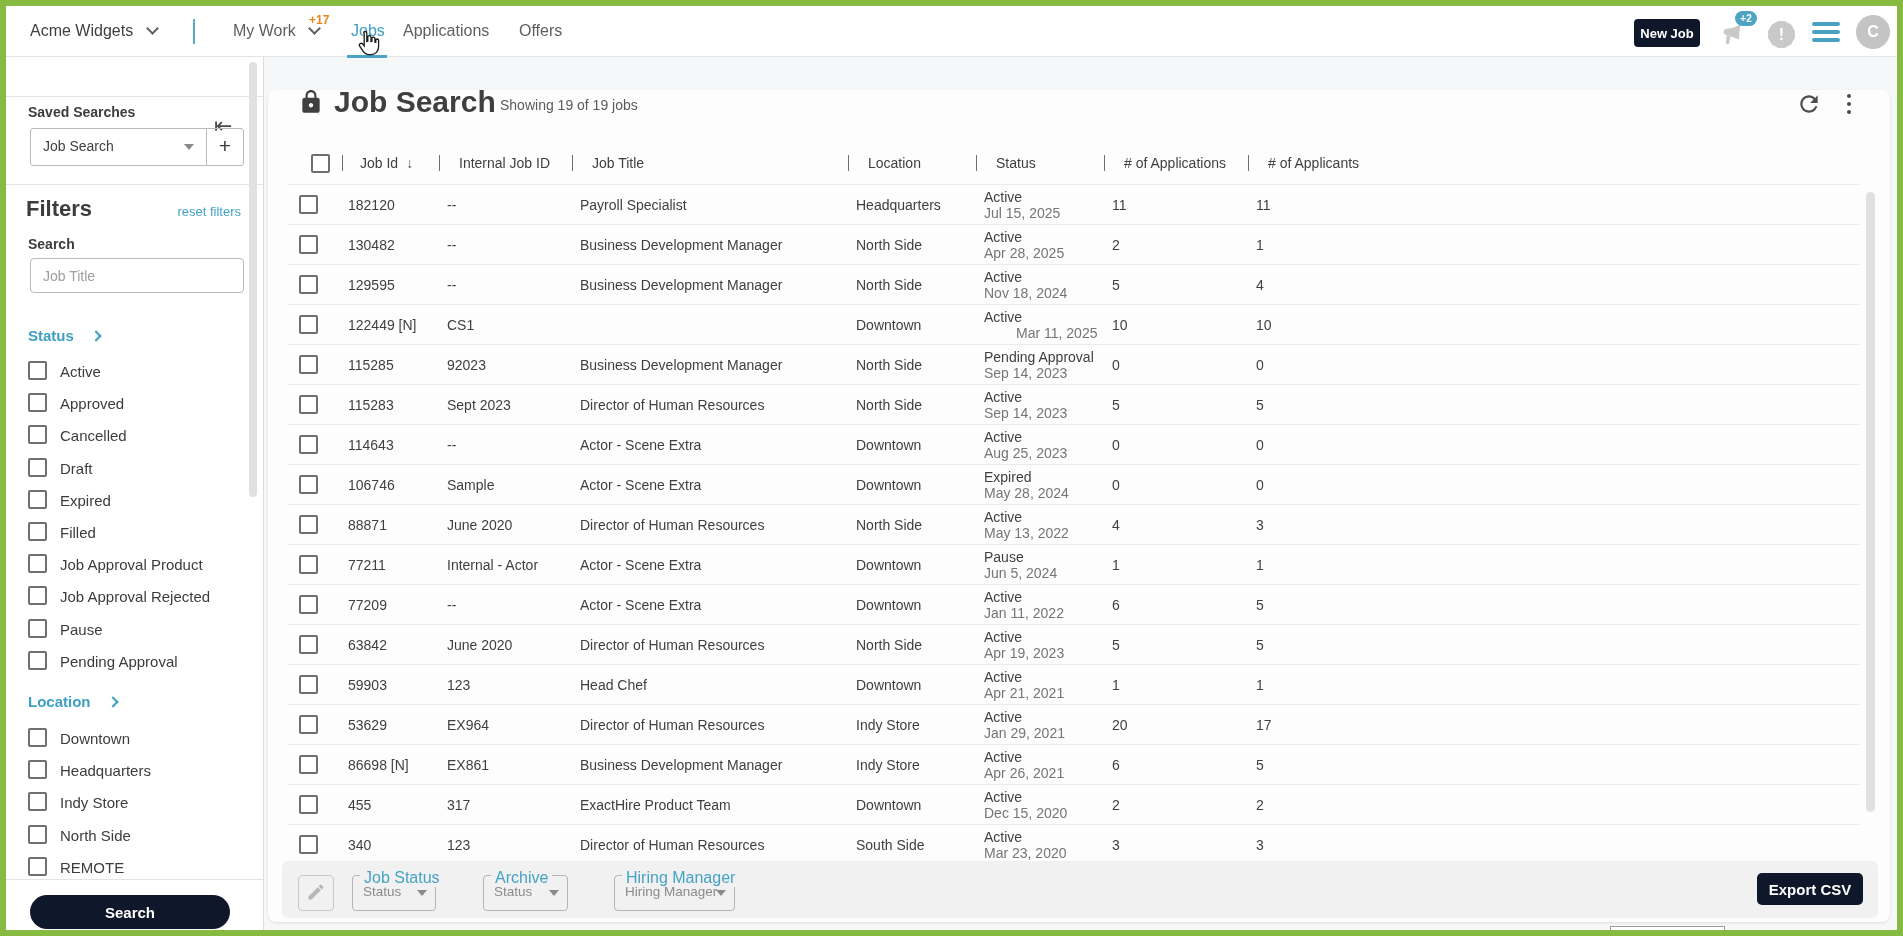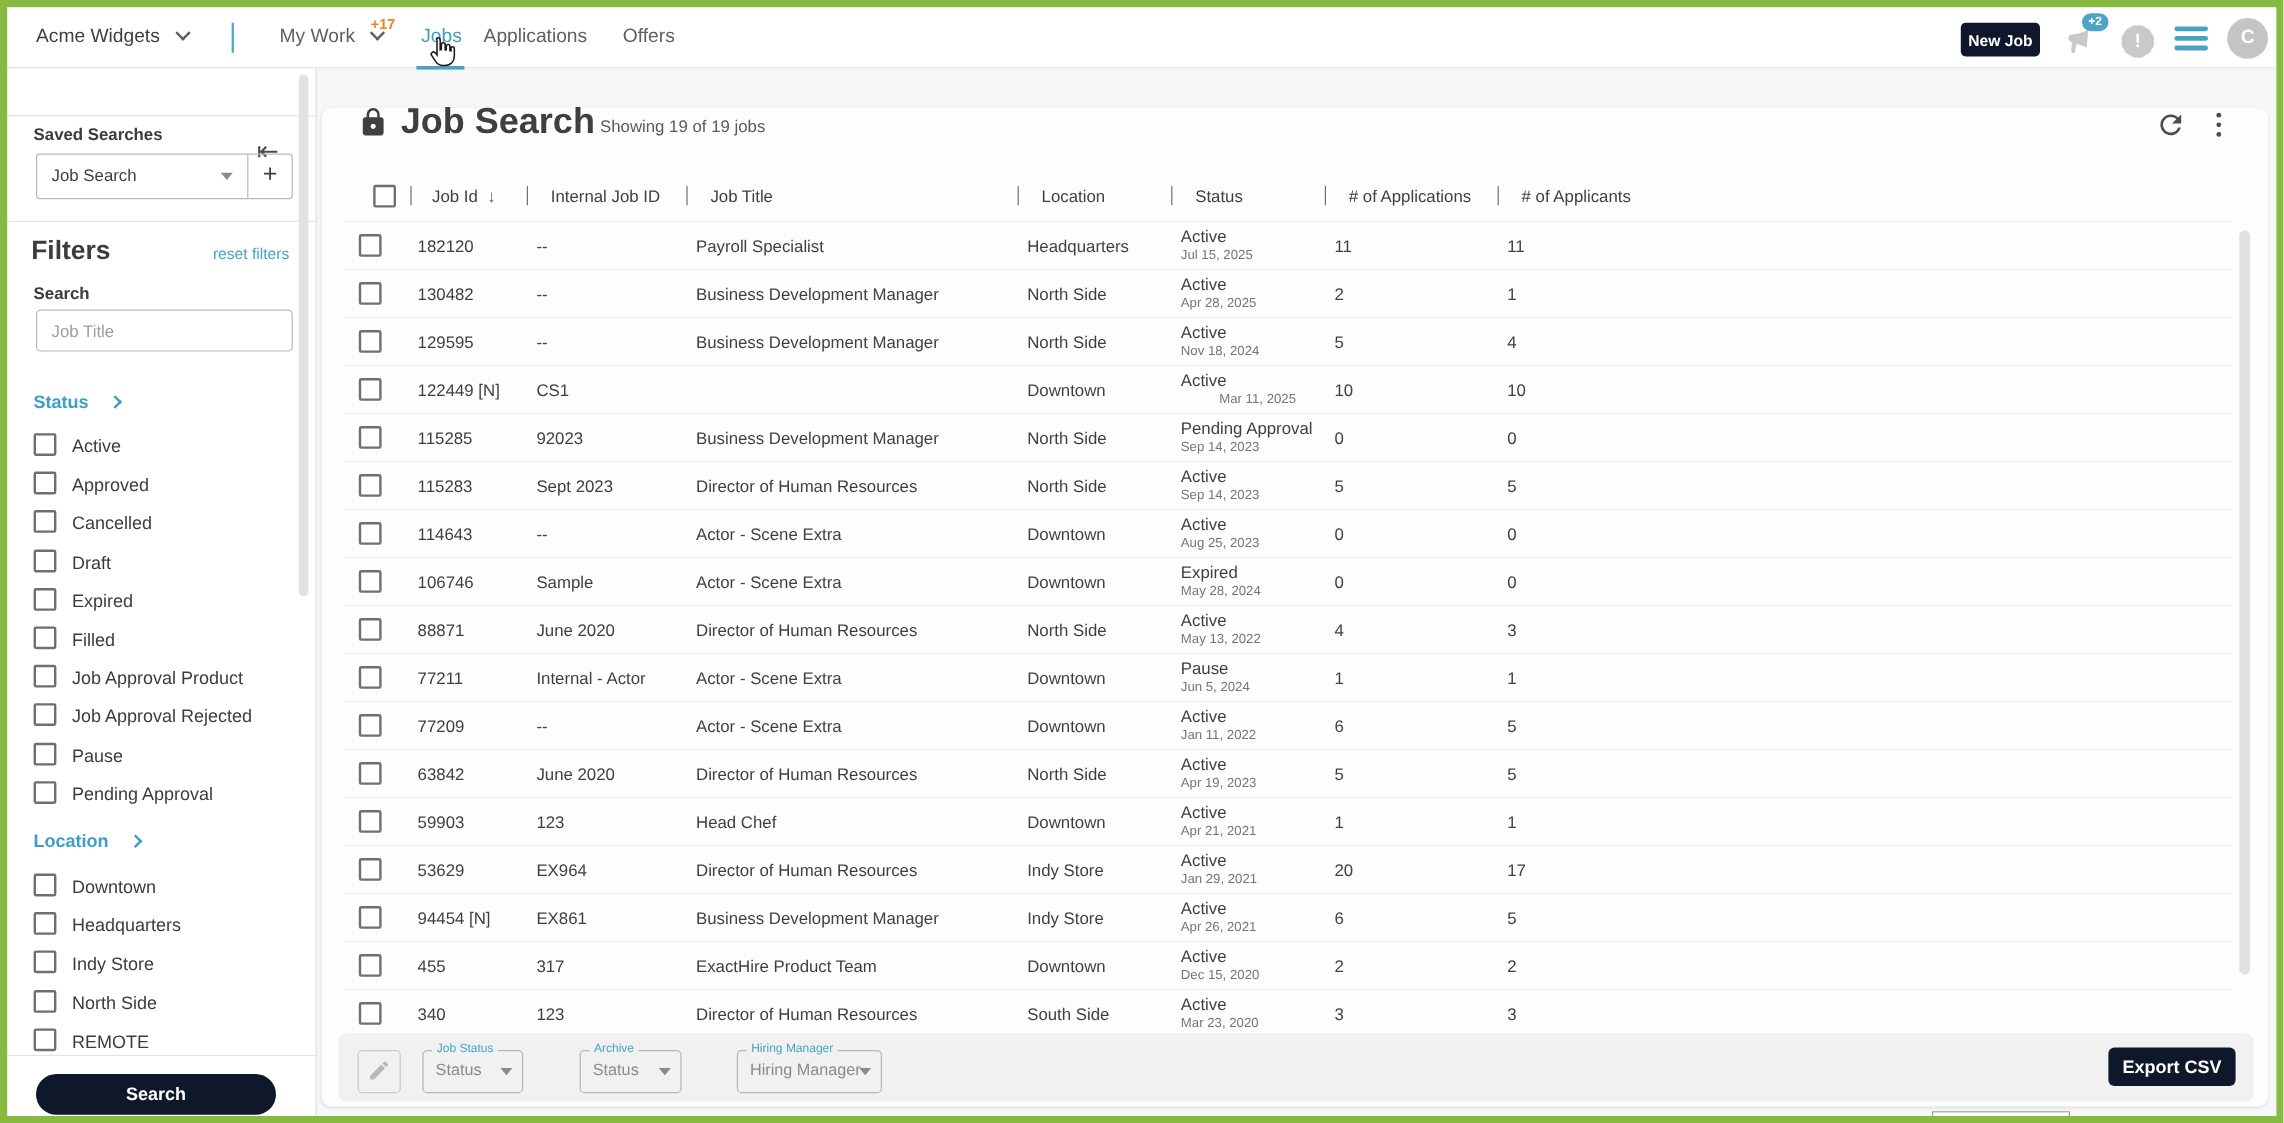--- a/index.html
+++ b/index.html
@@ -73,28 +73,28 @@
   #thead{position:absolute;left:12px;top:142px;width:1850px;height:42px;z-index:2;}
   .th{position:absolute;top:0;height:42px;line-height:42px;font-size:14px;color:#3f3f3f;cursor:pointer;white-space:nowrap;}
   .th-sep{position:absolute;top:13px;width:1px;height:16px;background:#6f6f6f;}
   .sort-arrow{color:#5a5a5a;margin-left:8px;font-size:14px;}
   .hd-cb{position:absolute;left:299px;top:12px;width:15px;height:15px;border:2px solid #6f6f6f;border-radius:2px;background:#fff;cursor:pointer;}
   #rows{position:absolute;left:0;top:0;width:1903px;height:936px;z-index:2;}
   .row{position:absolute;left:288px;width:1572px;height:40px;border-top:1px solid #ececec;cursor:pointer;}
   .cell{position:absolute;top:0;height:40px;line-height:40px;font-size:14px;color:#3f3f3f;white-space:nowrap;}
   .row .cb{position:absolute;left:11px;top:10px;}
   .st-name{position:absolute;font-size:14px;color:#3f3f3f;top:4px;line-height:17px;}
-  .st-date{position:absolute;font-size:11px;color:#757575;top:22px;line-height:12px;}
+  .st-date{position:absolute;font-size:14px;color:#757575;top:22px;line-height:12px;}
   #tbl-scroll{position:absolute;left:1866px;top:192px;width:9px;height:620px;background:#e1e1e1;border-radius:5px;z-index:3;}
 
   
   #footerbar{position:absolute;left:282px;top:861px;width:1596px;height:57px;background:#f1f1f1;border-radius:7px;z-index:4;}
   #pencil-btn{position:absolute;left:16px;top:14px;width:34px;height:34px;border:1px solid #c9c9c9;border-radius:4px;cursor:pointer;text-align:center;}
   .fld{position:absolute;top:14px;height:34px;border:1px solid #b5b5b5;border-radius:4px;background:transparent;cursor:pointer;}
-  .fld-label{position:absolute;top:-7px;left:7px;font-size:10px;color:#45a3c6;background:#f1f1f1;padding:0 4px;white-space:nowrap;}
+  .fld-label{position:absolute;top:-7px;left:7px;font-size:16px;color:#45a3c6;background:#f1f1f1;padding:0 4px;white-space:nowrap;}
   .fld-value{display:block;line-height:32px;font-size:13.5px;color:#8a8a8a;padding-left:10px;white-space:nowrap;}
   .fld .caret{right:8px;top:14px;}
   #fld-jobstatus{left:70px;width:82px;}
   #fld-archive{left:201px;width:83px;}
   #fld-hiring{left:332px;width:119px;}
   #export-btn{position:absolute;left:1475px;top:12px;width:106px;height:32px;font-size:15px;border-radius:5px;}
   #partial-box{position:absolute;left:1610px;top:926px;width:113px;height:12px;background:#fff;border:1px solid #9e9e9e;z-index:5;}
 
   #cursor{position:absolute;left:358px;top:30px;z-index:70;pointer-events:none;}
 </style>
@@ -390,21 +390,21 @@
         <span class="cell" style="left: 159px;">EX964</span>
         <span class="cell" style="left: 292px;">Director of Human Resources</span>
         <span class="cell" style="left: 568px;">Indy Store</span>
         <span class="st-name" style="left: 696px;">Active</span>
         <span class="st-date" style="left: 696px;">Jan 29, 2021</span>
         <span class="cell" style="left: 824px;">20</span>
         <span class="cell" style="left: 968px;">17</span>
       </div>
       <div class="row" style="top: 744px;">
         <span class="cb"></span>
-        <span class="cell" style="left: 60px;">94454 [N]</span>
+        <span class="cell" style="left: 60px;">86698 [N]</span>
         <span class="cell" style="left: 159px;">EX861</span>
         <span class="cell" style="left: 292px;">Business Development Manager</span>
         <span class="cell" style="left: 568px;">Indy Store</span>
         <span class="st-name" style="left: 696px;">Active</span>
         <span class="st-date" style="left: 696px;">Apr 26, 2021</span>
         <span class="cell" style="left: 824px;">6</span>
         <span class="cell" style="left: 968px;">5</span>
       </div>
       <div class="row" style="top: 784px;">
         <span class="cb"></span>

